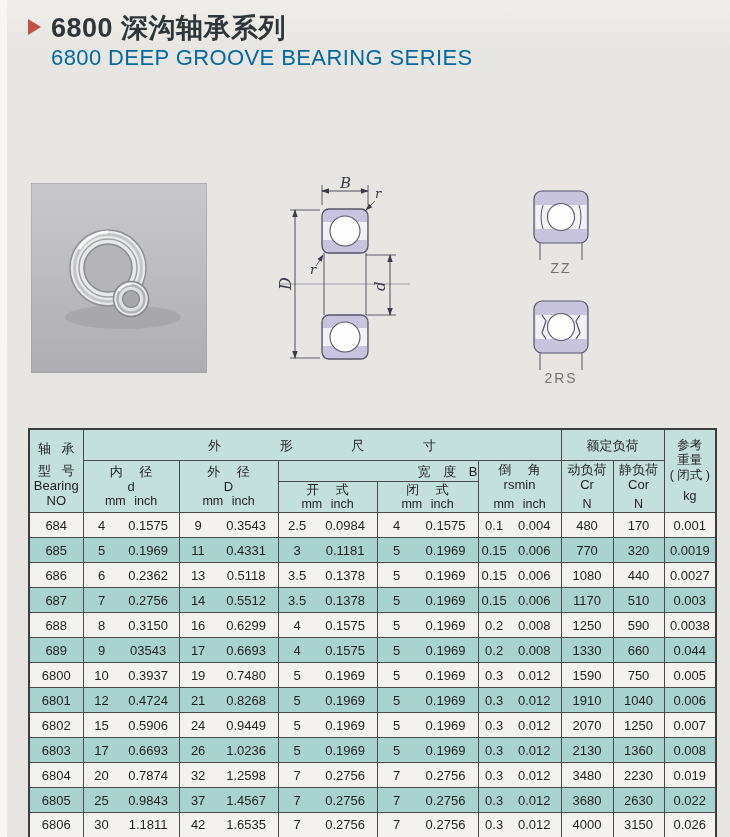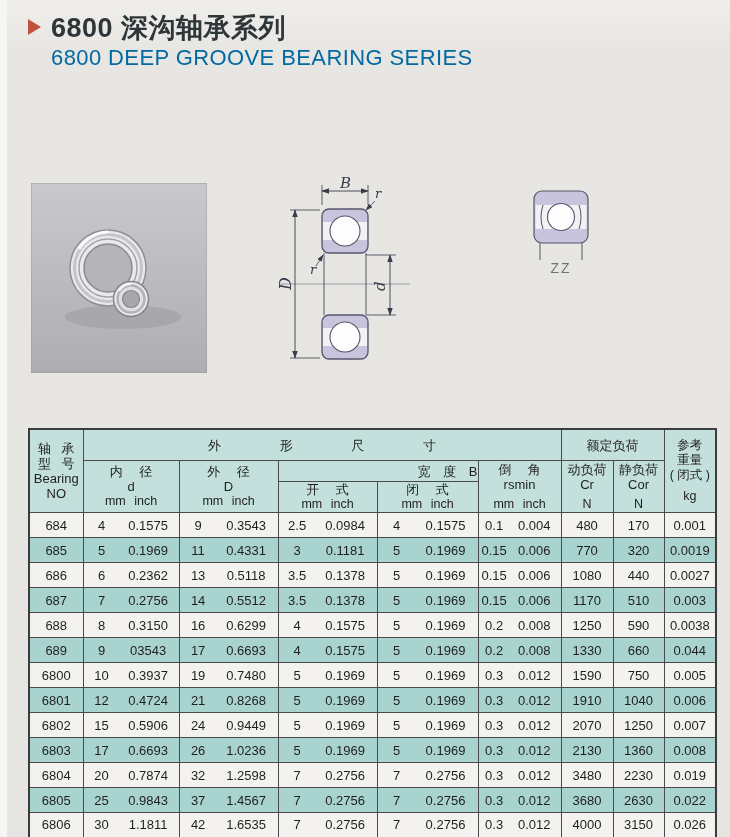--- a/index.html
+++ b/index.html
@@ -38,21 +38,21 @@
   tr.h3 th{height:29px;}
   tbody tr{height:25px;margin-left:8px;}
   tbody tr.white td{background:#f3f2ee;}
   tbody tr.teal td{background:#a9d3cf;}
   td{text-align:center;vertical-align:middle;}
   td .mm{display:inline-block;width:36%;text-align:center;}
   td .in{display:inline-block;width:62%;text-align:center;}
   .spread{word-spacing:55px;}
   .wgroup{word-spacing:9px;text-align:right;}
   .zh-pair{word-spacing:13px;}
-  .zh-sm{word-spacing:7px;}
+  .zh-sm{word-spacing:7px;margin-top:7px;}
   .unit{font-size:12.5px;word-spacing:5px;}
   .gap-top{margin-top:5px;}
   .c-weight div{line-height:15px;font-size:12.5px;}
   .c-weight .unit{margin-top:6px;}
   svg text{font-family:"DejaVu Serif",serif;font-style:italic;fill:#3b3b4d;}
   .variant svg{display:block;margin:0 auto;}
 </style>
 </head>
 <body>
 
@@ -146,20 +146,32 @@
       <rect x="8" y="3" width="54" height="52" rx="8" fill="#c9c4dd" stroke="#55556b" stroke-width="1.2"></rect>
       <rect x="9.5" y="17" width="51" height="24" fill="#f2f1f4"></rect>
       <path d="M17 17 q-4 12 0 24" fill="none" stroke="#55556b" stroke-width="1"></path>
       <path d="M53 17 q4 12 0 24" fill="none" stroke="#55556b" stroke-width="1"></path>
       <circle cx="35" cy="29" r="13.5" fill="#fdfdfd" stroke="#55556b" stroke-width="1.1"></circle>
       <line x1="14" y1="55" x2="14" y2="72" stroke="#55556b" stroke-width="1"></line>
       <line x1="56" y1="55" x2="56" y2="72" stroke="#55556b" stroke-width="1"></line>
     </svg>
     <div class="variant-label">ZZ</div>
   </div>
+  <div class="variant">
+    <svg width="70" height="74" viewBox="0 0 70 74">
+      <rect x="8" y="3" width="54" height="52" rx="8" fill="#c9c4dd" stroke="#55556b" stroke-width="1.2"></rect>
+      <rect x="9.5" y="17" width="51" height="24" fill="#f2f1f4"></rect>
+      <path d="M16 17 l4 6 l-4 12 l4 6" fill="none" stroke="#55556b" stroke-width="1.2"></path>
+      <path d="M54 17 l-4 6 l4 12 l-4 6" fill="none" stroke="#55556b" stroke-width="1.2"></path>
+      <circle cx="35" cy="29" r="13.5" fill="#fdfdfd" stroke="#55556b" stroke-width="1.1"></circle>
+      <line x1="14" y1="55" x2="14" y2="72" stroke="#55556b" stroke-width="1"></line>
+      <line x1="56" y1="55" x2="56" y2="72" stroke="#55556b" stroke-width="1"></line>
+    </svg>
+    <div class="variant-label">2RS</div>
+  </div>
 </div>
 
 <table>
   <colgroup>
     <col style="width:54px">
       <col style="width:96px">
       <col style="width:99px">
     <col style="width:99px">
       <col style="width:101px">
       <col style="width:83px">

